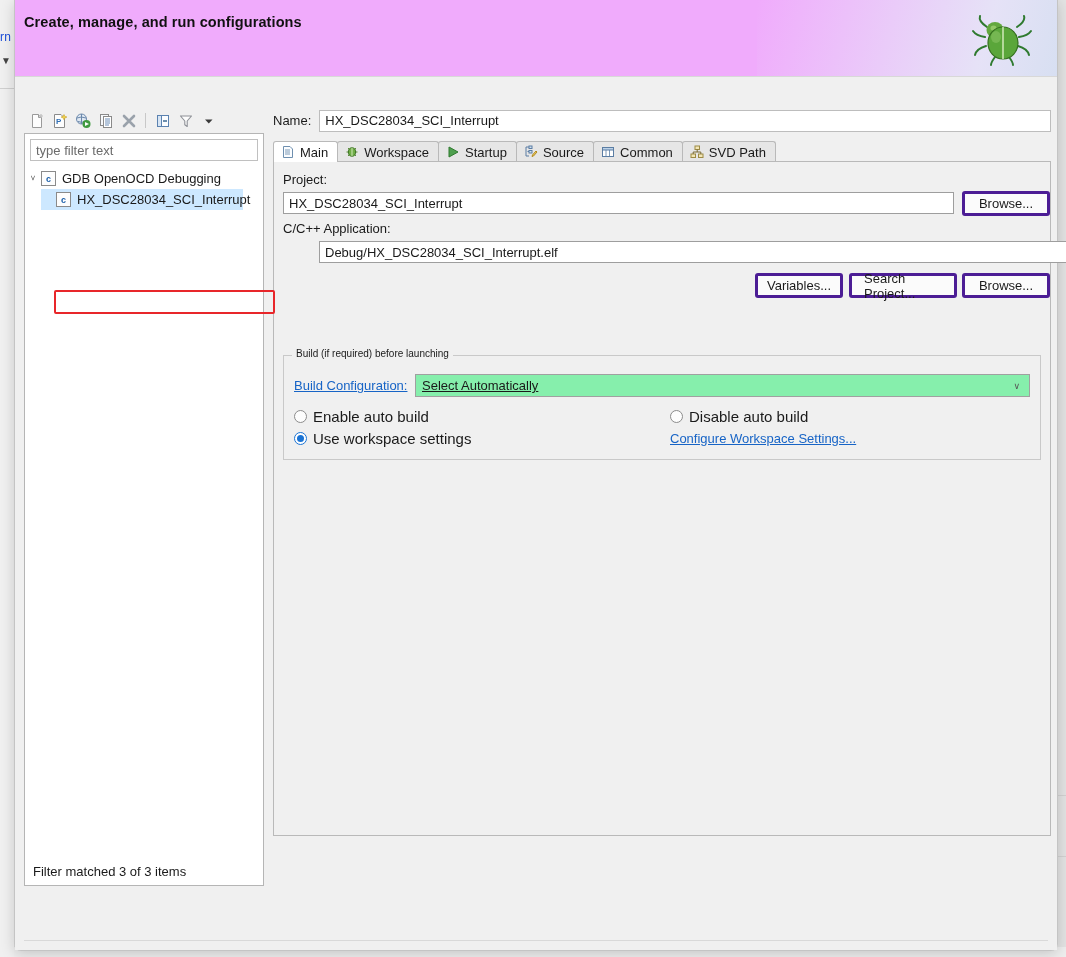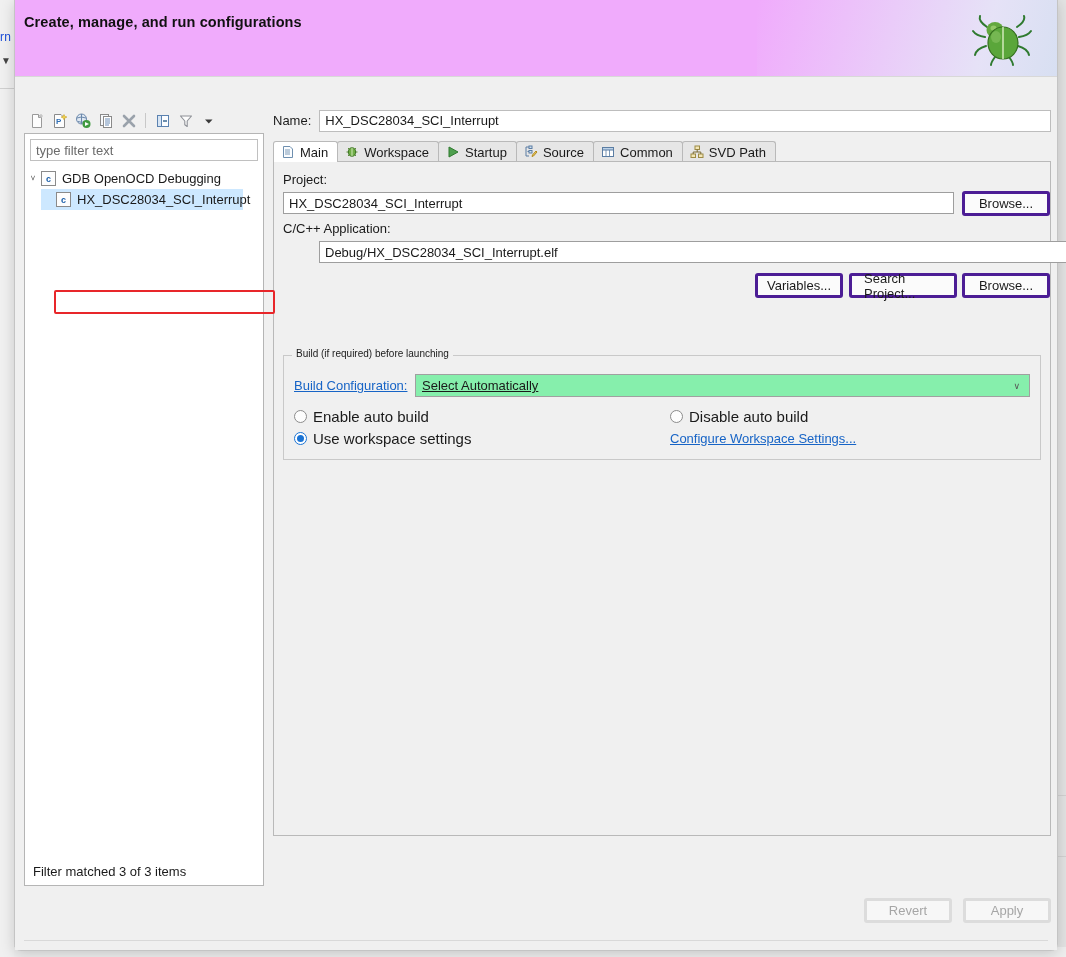--- a/index.html
+++ b/index.html
@@ -627,24 +627,20 @@
           <div class="radio-row" style="position:absolute;left:386px;top:52px;">
             <span class="radio"></span>
             <span>Disable auto build</span>
           </div>
           <div class="link" style="position:absolute;left:386px;top:75px;">Configure Workspace Settings...</div>
         </div>
 
       </div>
     </div>
 
-    <div id="footer-actions">
-      <div class="btn disabled" style="width:88px;">Revert</div>
-      <div class="btn disabled" style="width:88px;">Apply</div>
-    </div>
 
     <div id="footer-sep"></div>
 
     <div id="footer-bottom">
       
       
       
       
     </div>
 

